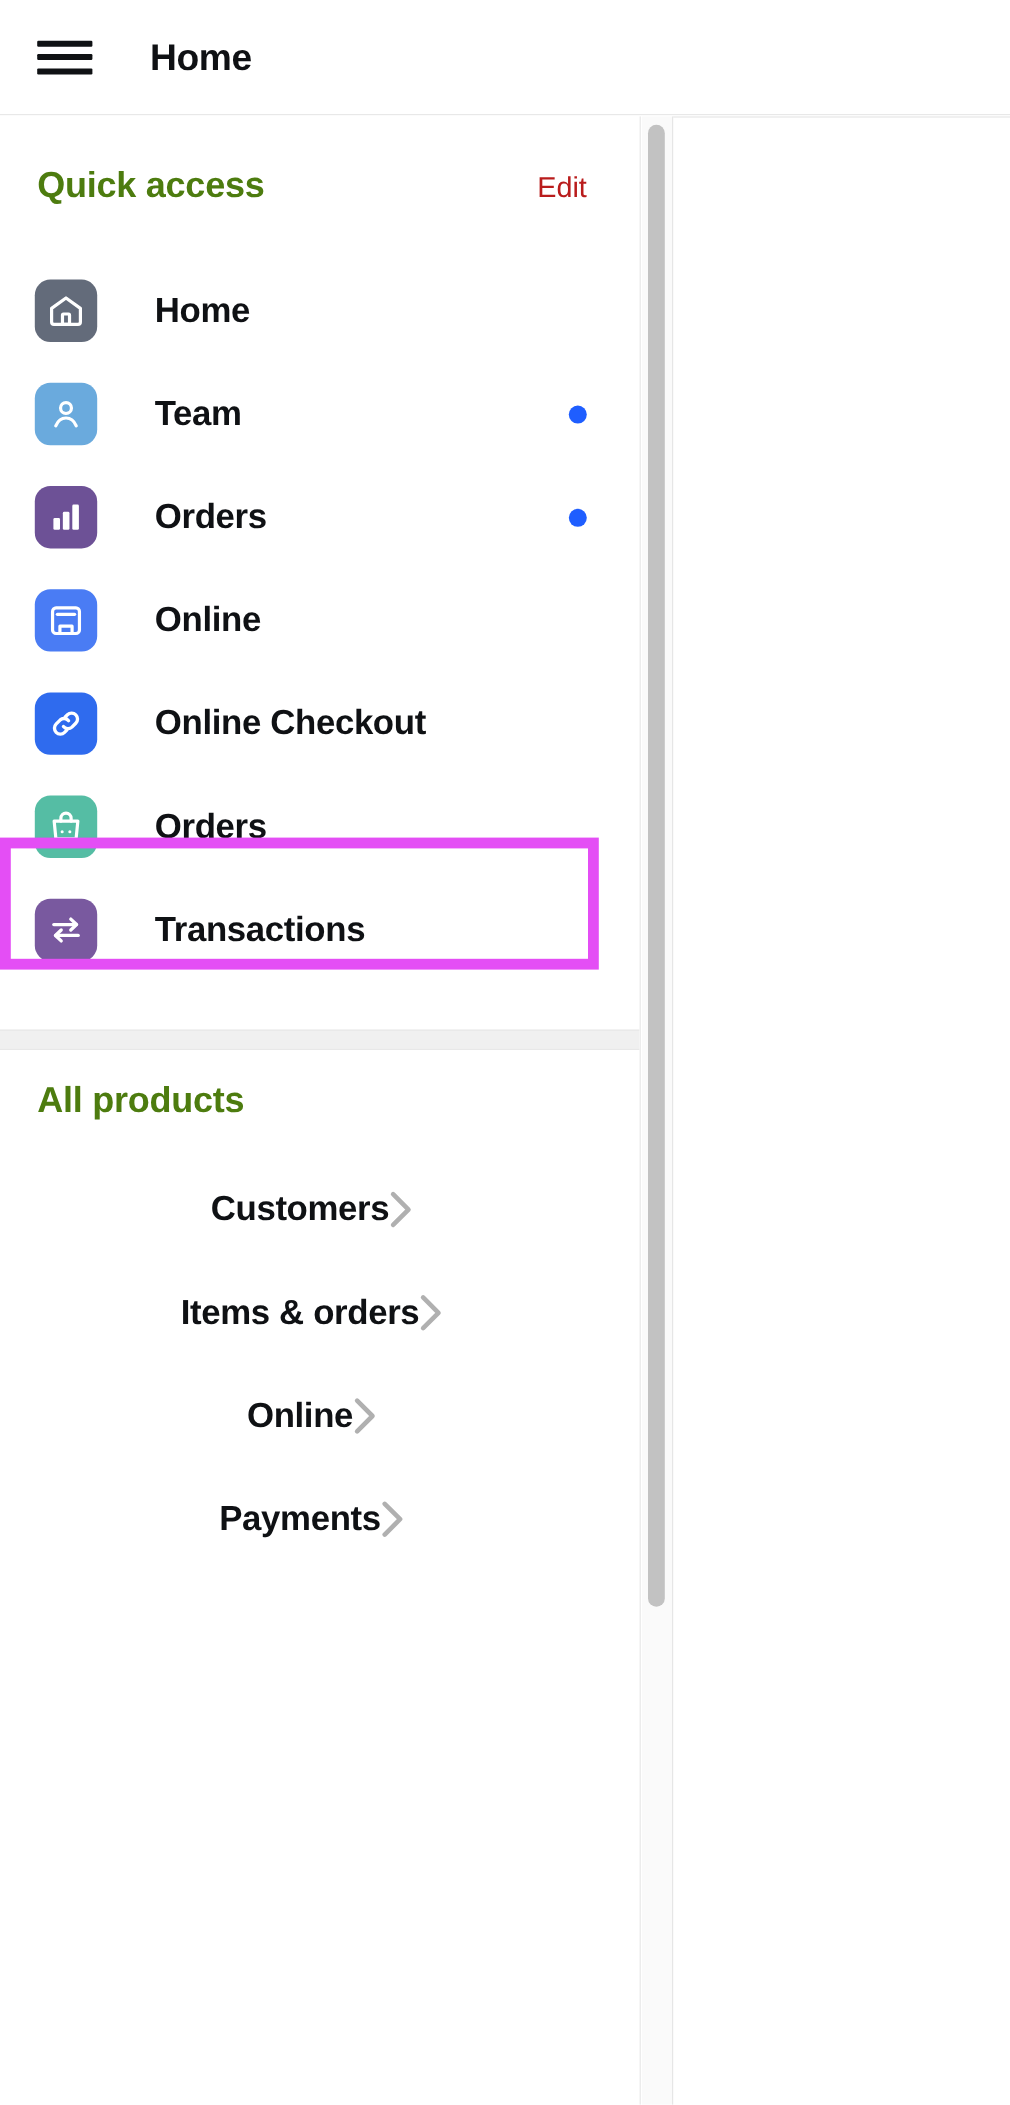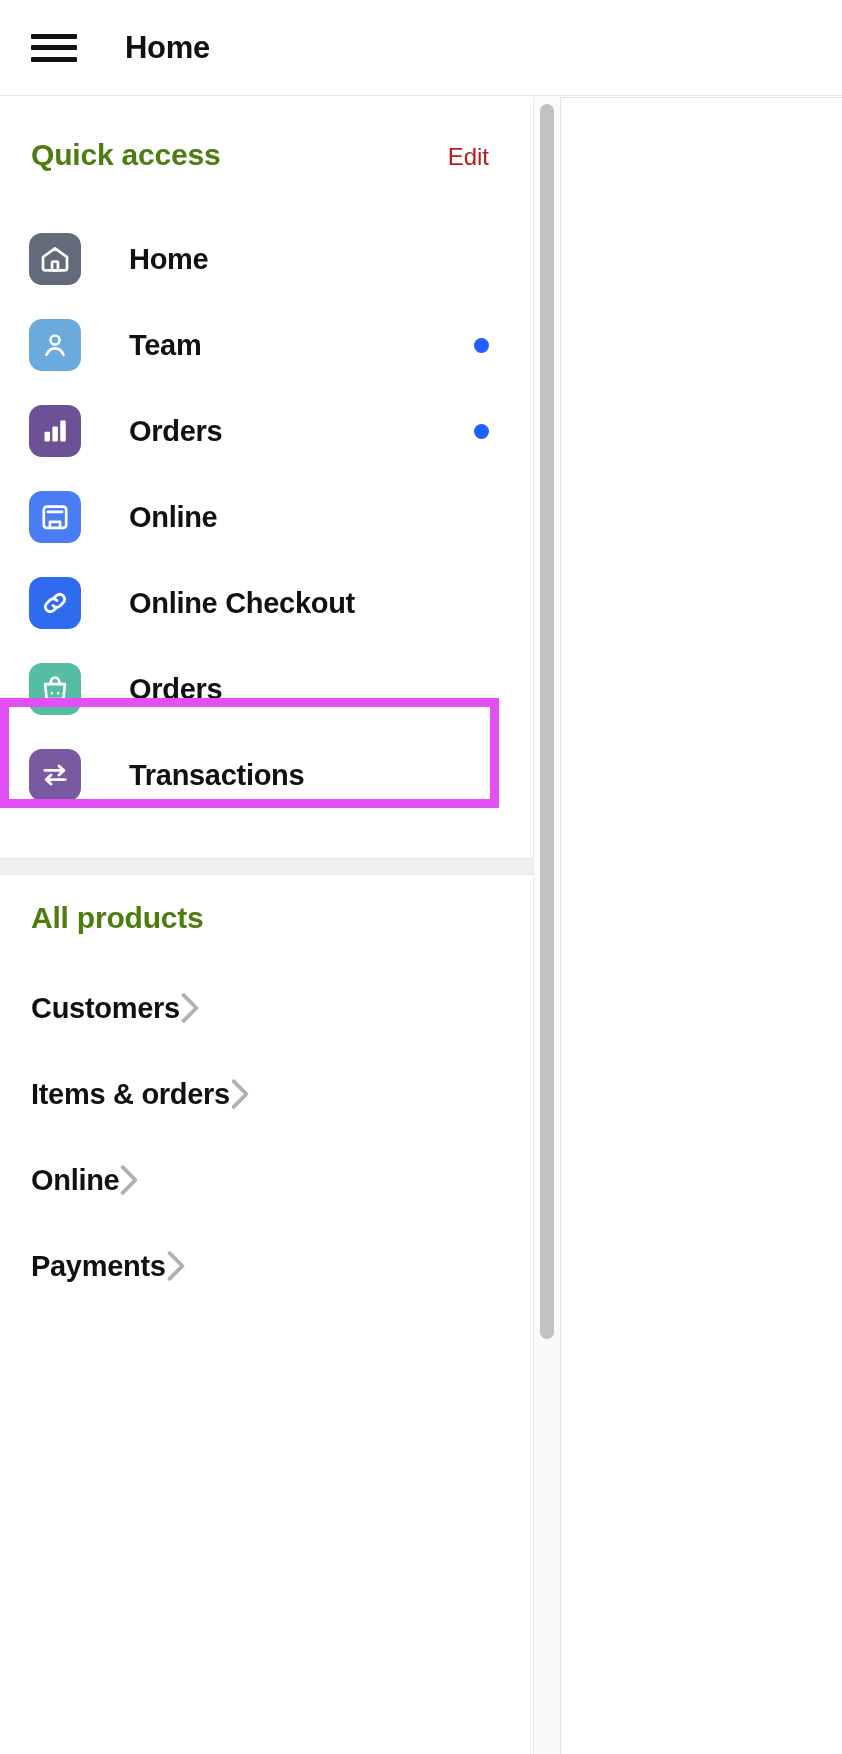--- a/index.html
+++ b/index.html
@@ -138,21 +138,21 @@
     background: #f0f0f0;
     border-top: 1px solid #e8e8e8;
     border-bottom: 1px solid #e8e8e8;
   }
 
   
   .products-head { margin-top: 26px; }
   .product-row {
     display: flex;
     align-items: center;
-    justify-content: flex-start;
+    justify-content: center;
     height: 86px;
     padding: 0 44px 0 31px;
     cursor: pointer;
   }
   .plabel {
     font-size: 29px;
     font-weight: bold;
     color: #0f1114;
     letter-spacing: -0.3px;
   }

